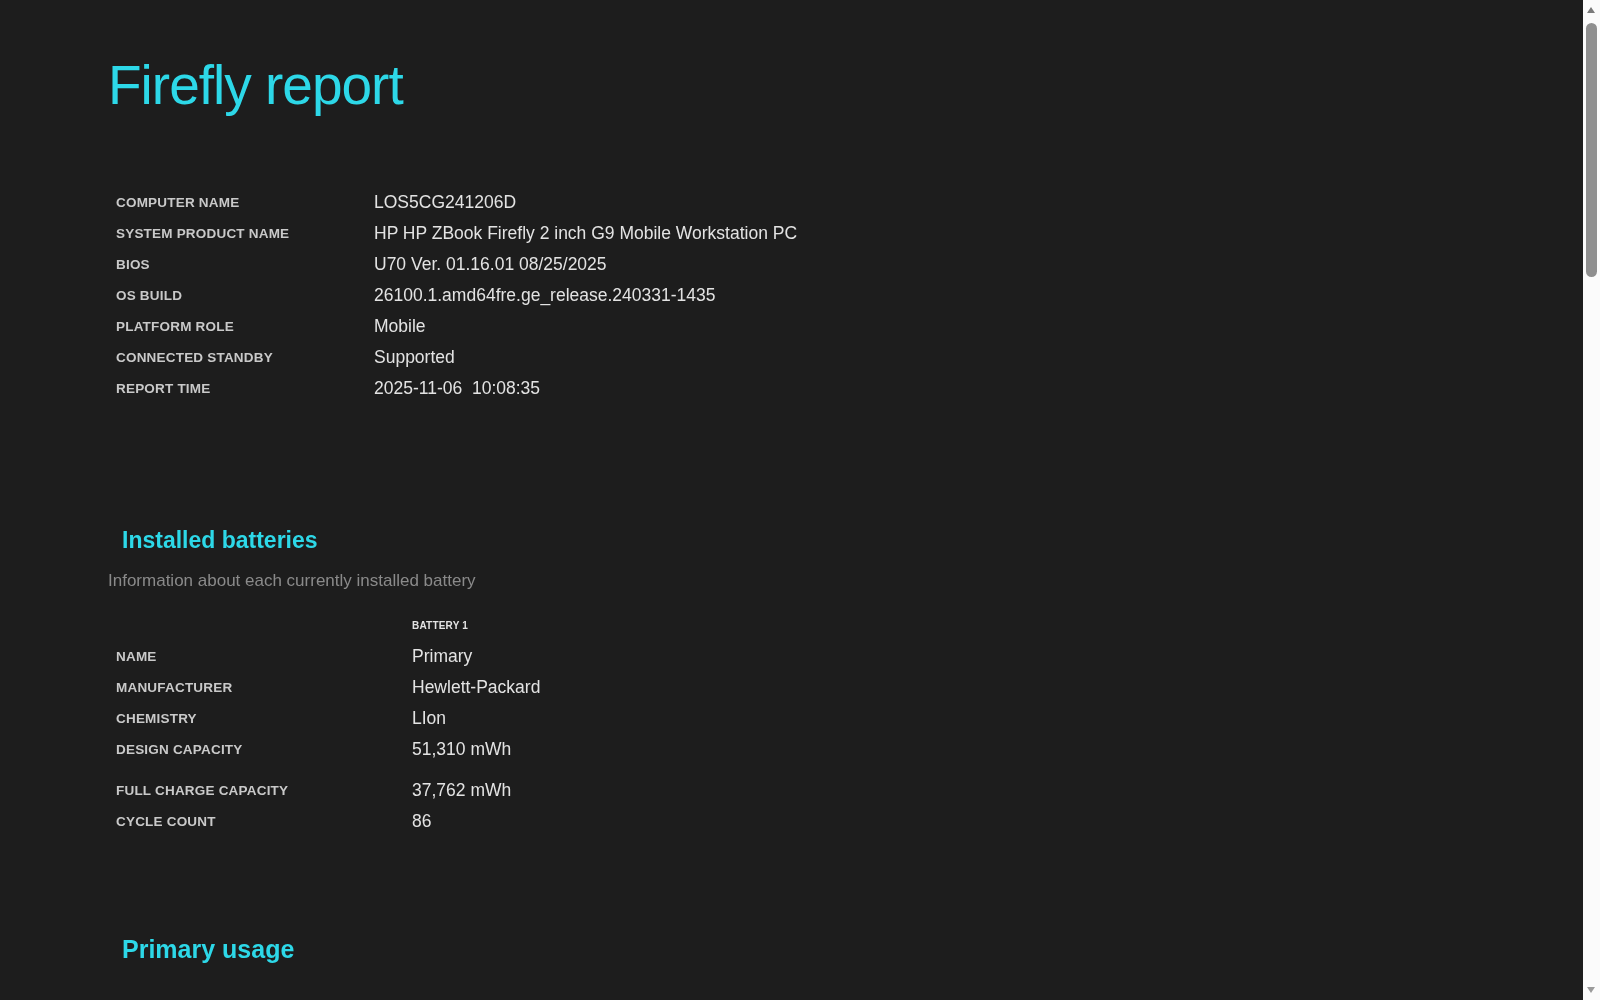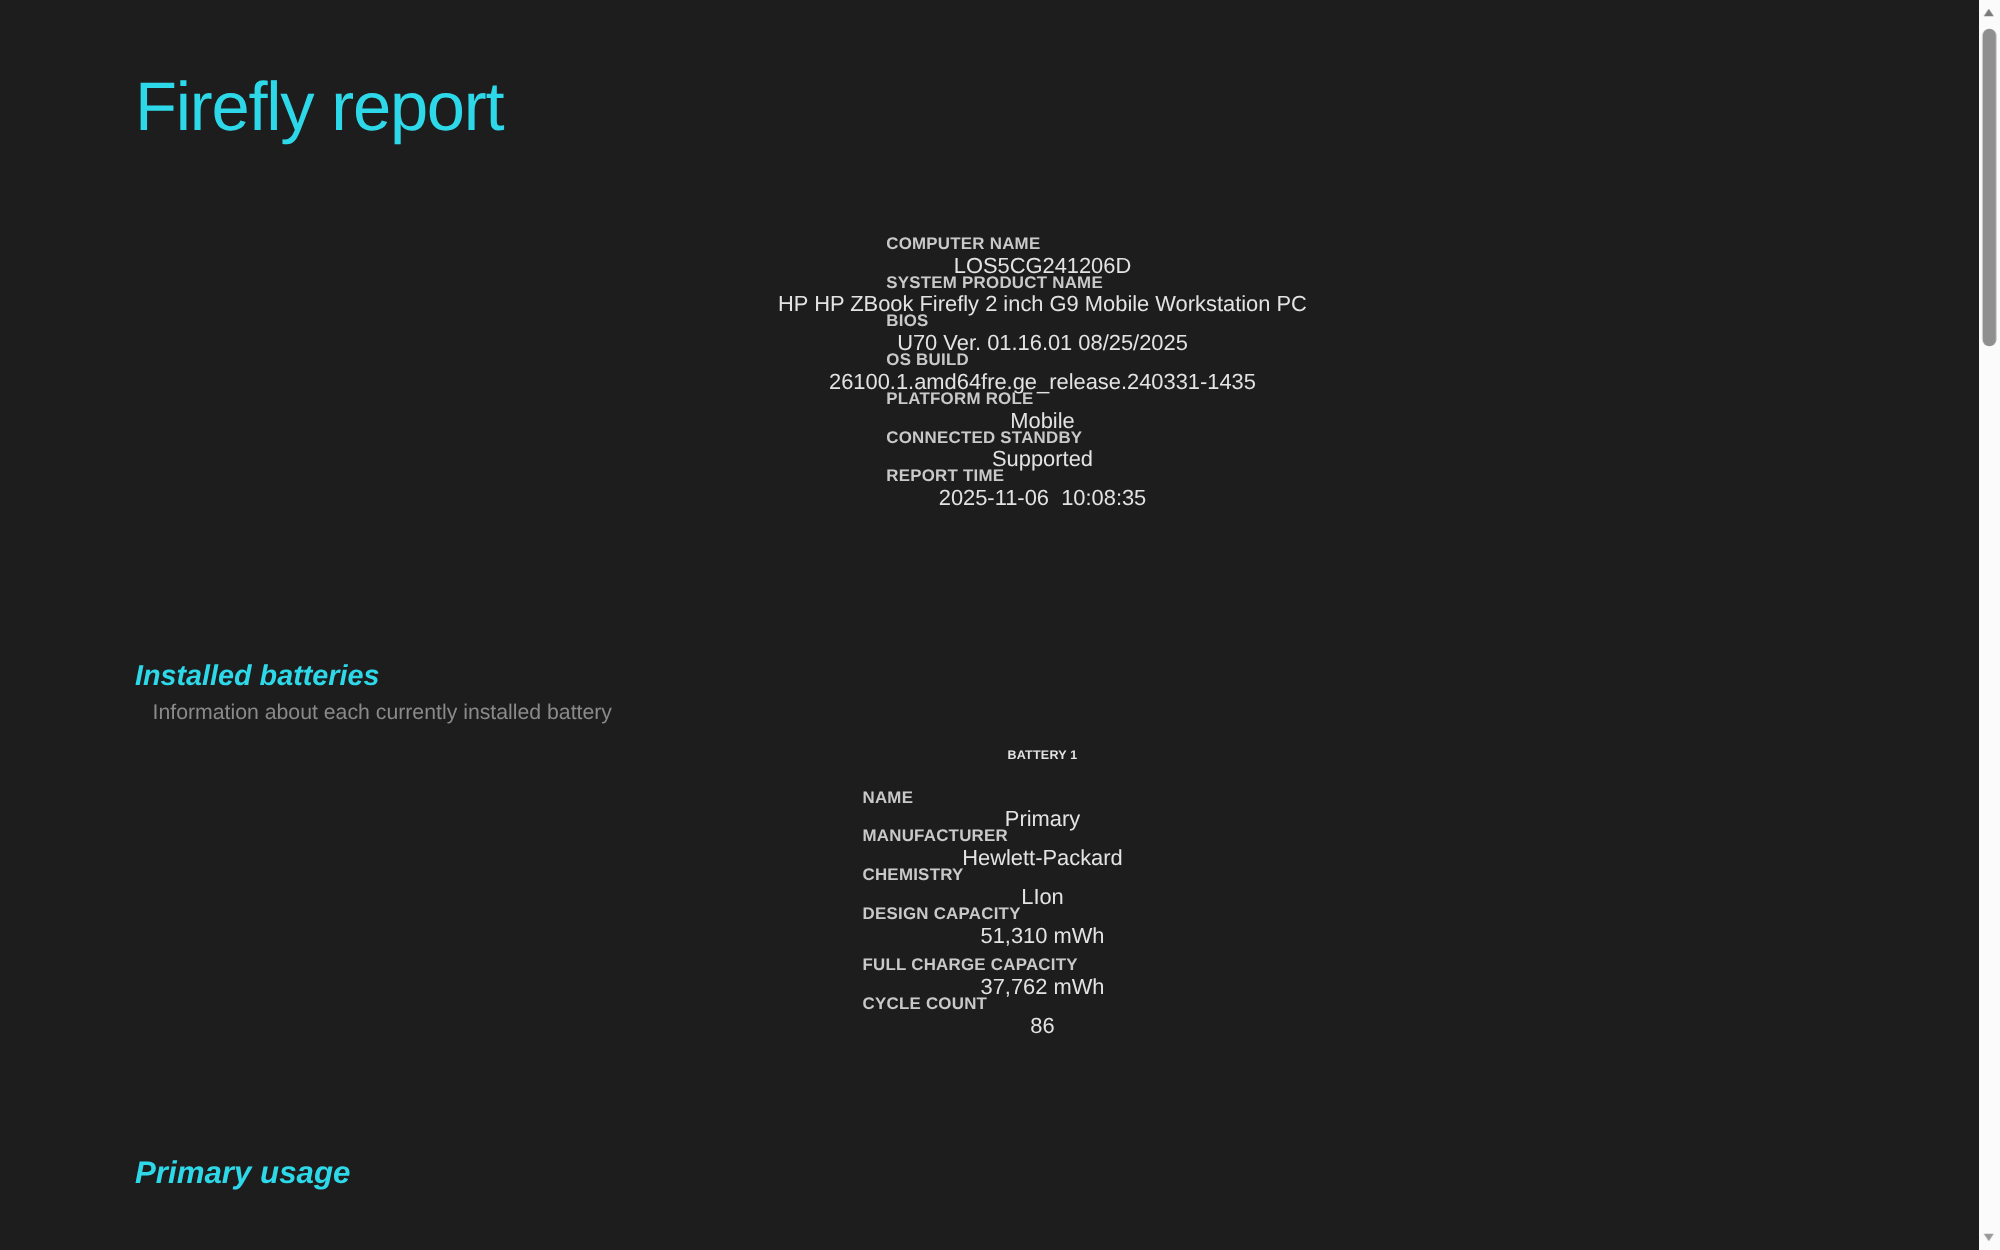--- a/index.html
+++ b/index.html
@@ -32,56 +32,53 @@
     line-height: 1.3;
     font-weight: 300;
     letter-spacing: -1px;
     color: var(--accent);
   }
   .info-table { margin-top: 65px; }
   .row {
     display: flex;
     align-items: center;
     height: 31px;
-    flex-direction: column;
   }
   .label-cell {
     width: 266px;
     padding-left: 8px;
     flex: 0 0 auto;
     font-size: 13.5px;
     font-weight: 700;
     letter-spacing: 0.2px;
     color: var(--label_text);
     text-transform: uppercase;
   }
   .value-cell {
     flex: 1 1 auto;
     font-size: 17.5px;
     font-weight: 400;
     color: var(--value_text);
     white-space: pre-wrap;
   }
   .value-cell.bold { font-weight: 400; }
   h2.section-heading {
-    margin: 0;
+    margin: 14px;
     font-size: 23px;
     line-height: 30px;
     font-weight: 600;
     color: var(--accent);
-    font-style: italic;
   }
   h2.installed-heading { margin-top: 121px; }
   .section-subtitle {
     margin-top: 3px;
     font-size: 17px;
     line-height: 24px;
     font-weight: 400;
     color: var(--subtitle_text);
-    margin-left: 14px;
   }
   .battery-table { margin-top: 17px; }
   .battery-table .label-cell { width: 304px; }
   .battery-col-header {
     font-size: 10px;
     font-weight: 700;
     letter-spacing: 0.2px;
     color: var(--value_text);
     text-transform: uppercase;
   }

